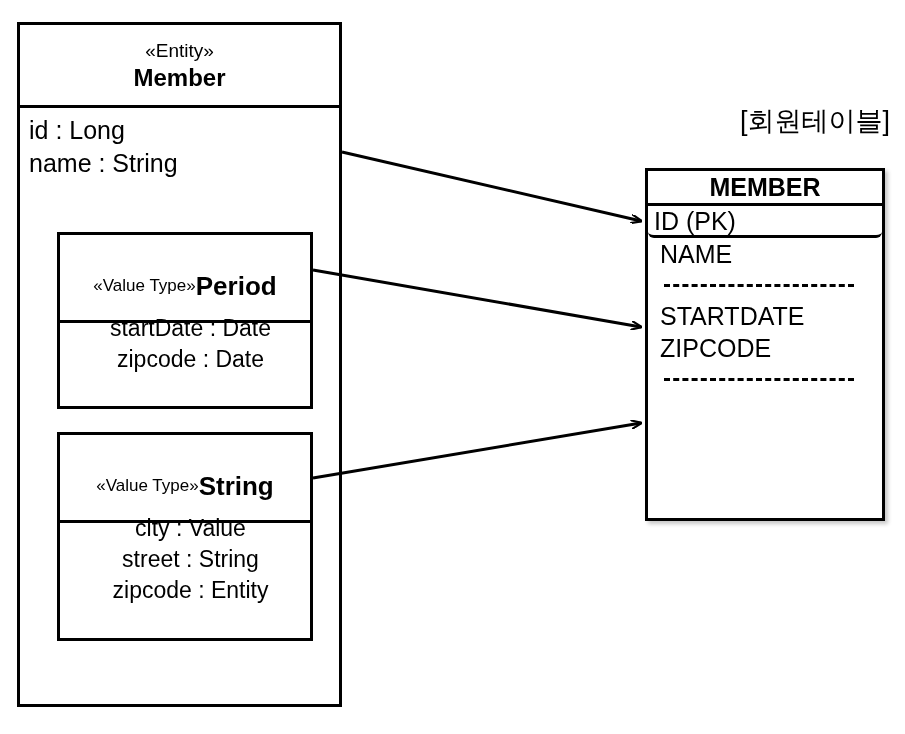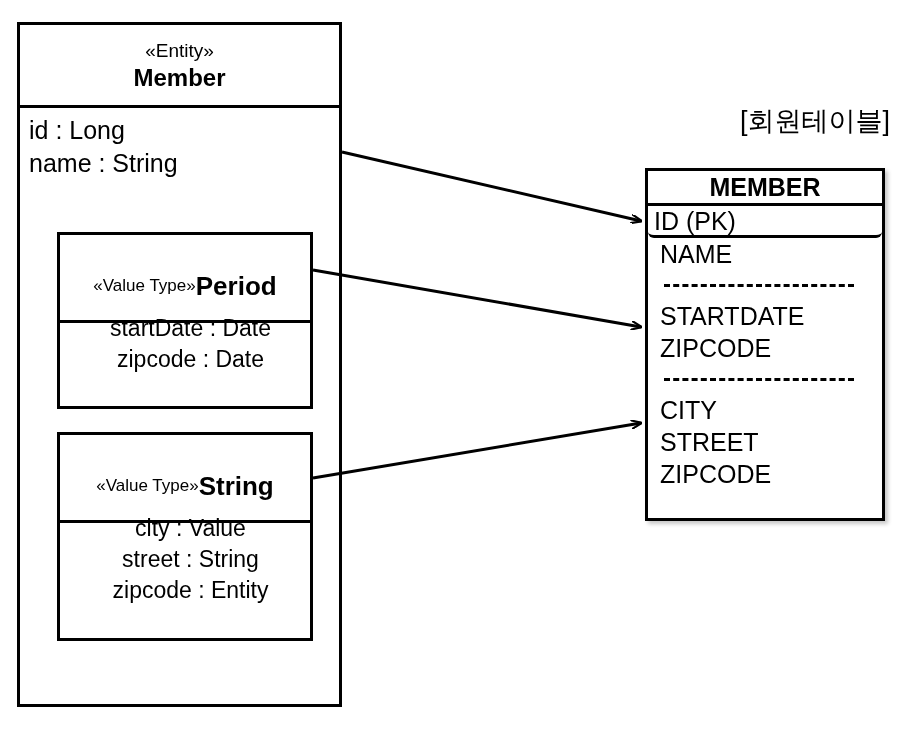--- a/index.html
+++ b/index.html
@@ -262,25 +262,20 @@
       </div>
 
       <div class="col-group">
         <div class="col-line">STARTDATE</div>
         <div class="col-line">ZIPCODE</div>
       </div>
       <div class="dash-sep">
         <div class="dashes"></div>
       </div>
 
-      <div class="col-group">
-        <div class="col-line">CITY</div>
-        <div class="col-line">STREET</div>
-        <div class="col-line">ZIPCODE</div>
-      </div>
 
     </div>
   </div>
 
   <svg id="connectors" viewBox="0 0 905 734">
     <defs>
       <marker id="arrowhead" markerWidth="11" markerHeight="9" refX="10" refY="4.5" orient="auto" markerUnits="userSpaceOnUse">
         <path d="M0,0 L11,4.5 L0,9" fill="none" stroke="#000000" stroke-width="2.2"></path>
       </marker>
     </defs>

